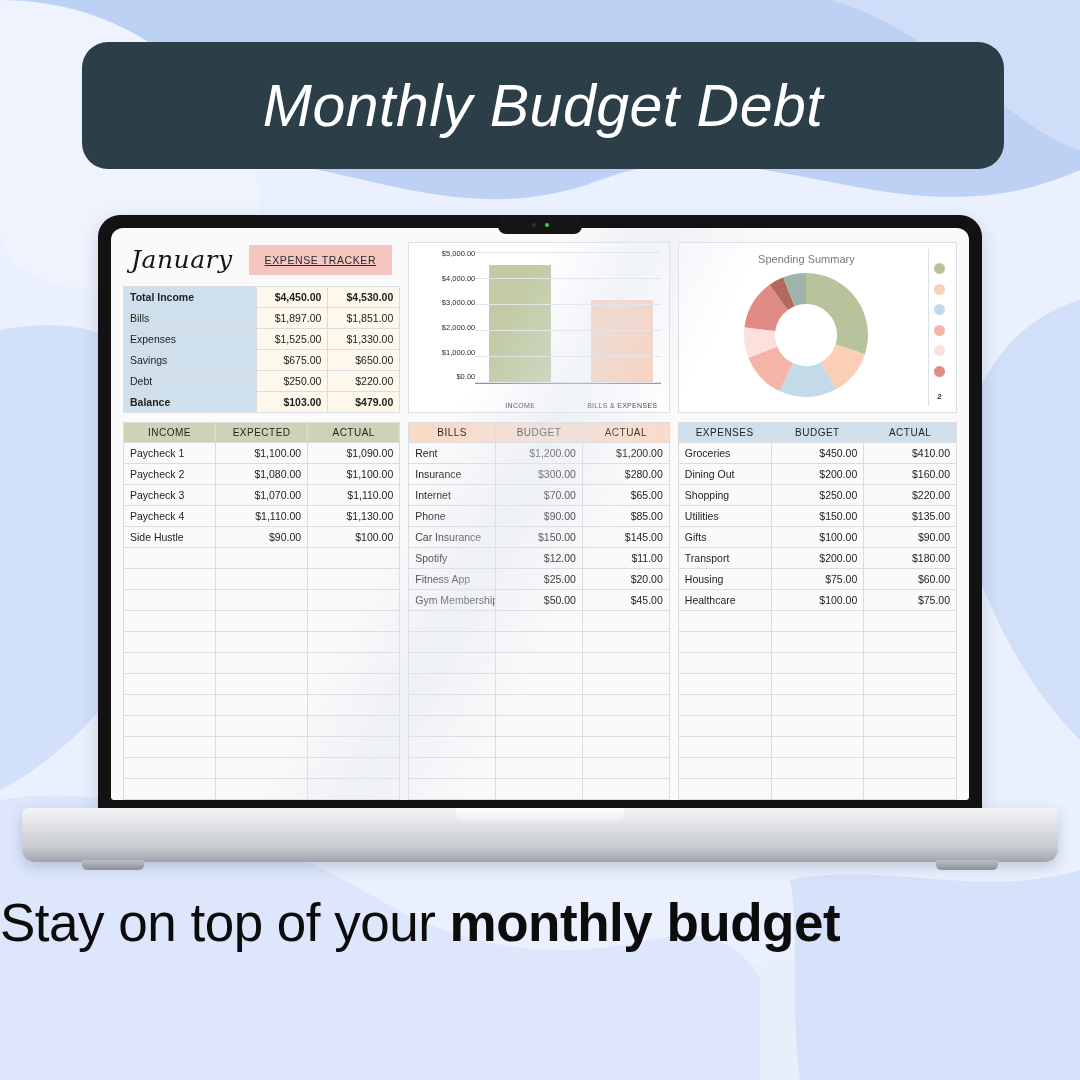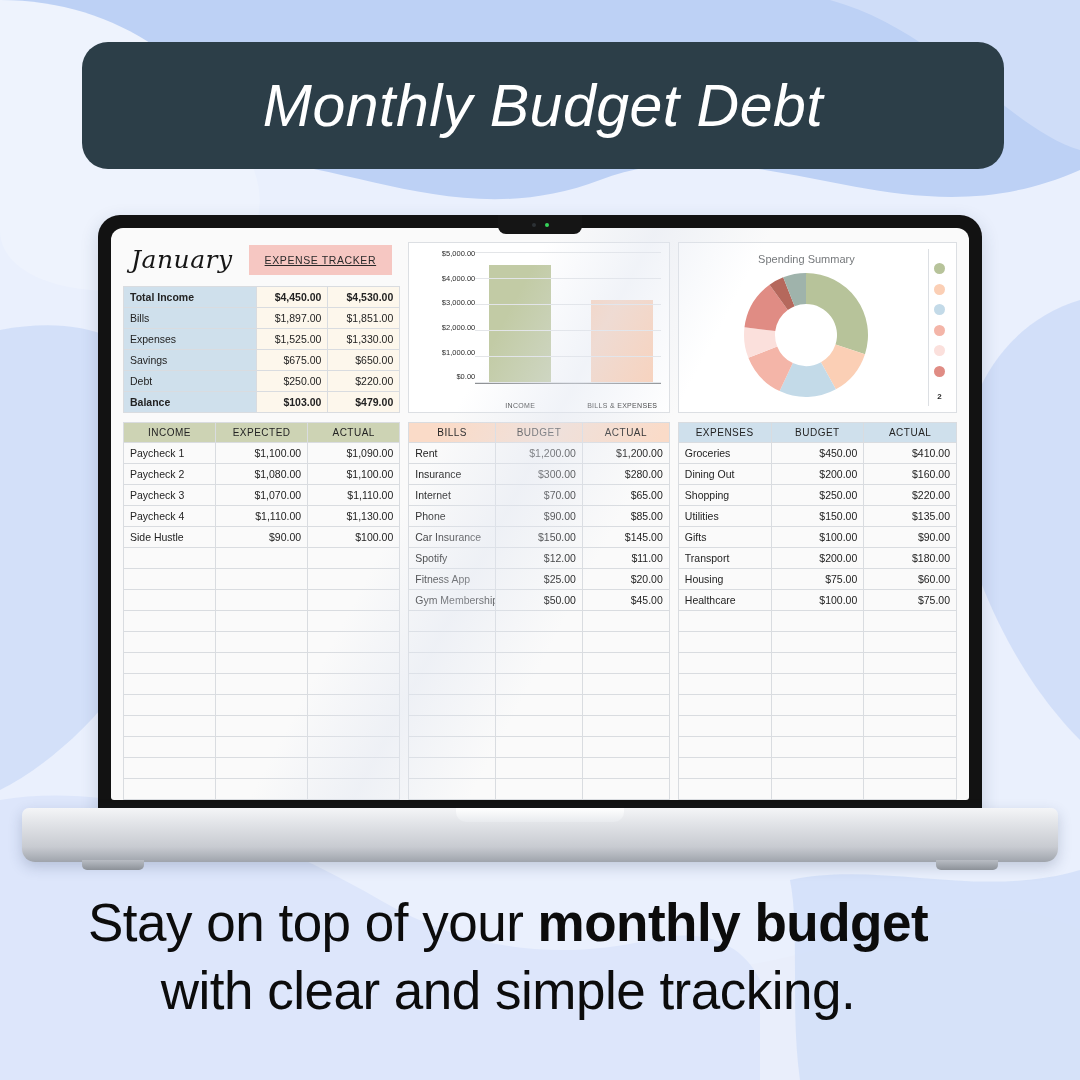--- a/index.html
+++ b/index.html
@@ -122,21 +122,21 @@
   .donut-area { flex:1; position:relative; display:flex; flex-direction:column; align-items:center; }
   .donut-title { font-size: 11px; color:#76797c; margin-top: 4px; }
   .legend { width: 22px; border-left: 1px solid #dcdfe3; display:flex; flex-direction:column;
             align-items:center; padding-top: 14px; gap: 9.5px; position:relative; }
   .legend .dot { width: 11px; height: 11px; border-radius: 50%; }
   .legend .lgd-num { font-size: 8px; font-weight:bold; color:#2b2b2b; margin-top: 6px; }
 
   
   .tagline {
     position: absolute; left: 0; top: 893px; width: 1016px; z-index: 5;
-    text-align: center; color: #0c0c0c; line-height: 1.15;
+    color: #0c0c0c; line-height: 1.15;
   }
   .tl-1 { font-size: 53px; font-weight: 400; letter-spacing: -0.5px; }
   .tl-1 b { font-weight: 800; }
   .tl-2 { font-size: 53px; font-weight: 400; letter-spacing: -0.5px; margin-top: 7px; }
 </style>
 </head>
 <body>
 
 <div class="bg">
   <svg viewBox="0 0 1080 1080" xmlns="http://www.w3.org/2000/svg">
@@ -561,14 +561,13 @@
     <div class="base-notch"></div>
     <div class="foot l"></div>
     <div class="foot r"></div>
   </div>
 </div>
 
 <div class="tagline">
   <div class="tl-1">
     <span>Stay on top of your </span><b>monthly budget</b>
   </div>
-  <div class="tl-2">with clear and simple tracking.</div>
 </div>
 
 </body></html>

